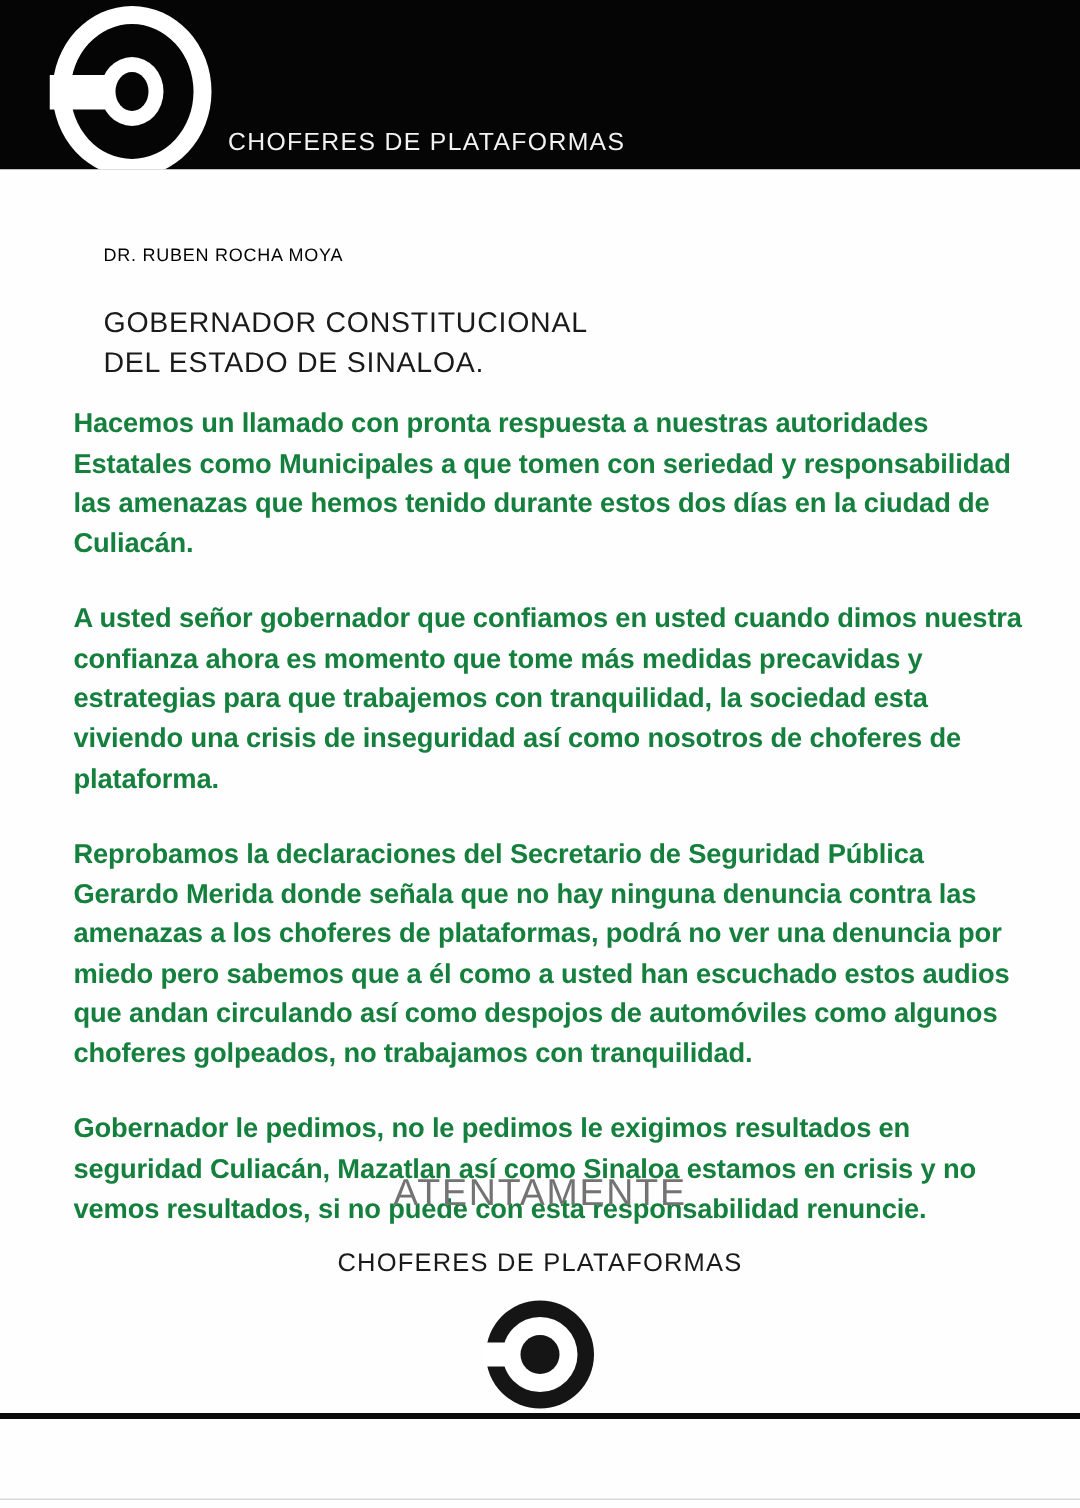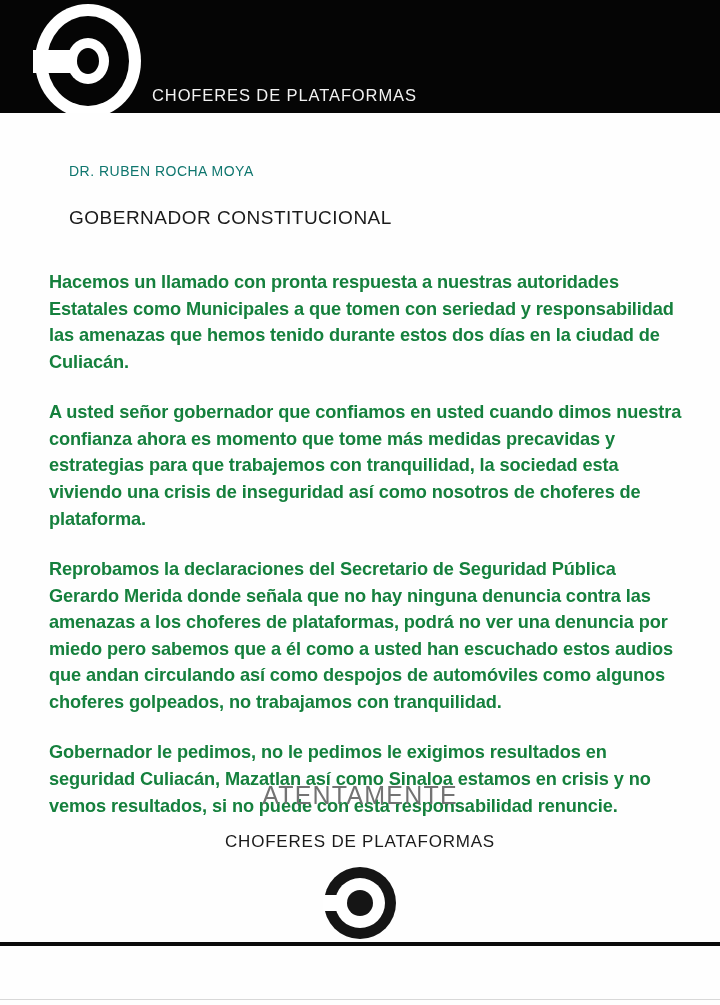--- a/index.html
+++ b/index.html
@@ -56,23 +56,23 @@
     background: #fefefe;
   }
 
   .addressee {
     position: absolute;
     left: 69px;
     top: 50px;
     width: 560px;
   }
   .addressee-name {
-    font-size: 14px;
+    font-size: 12px;
     letter-spacing: 0.5px;
-    color: #0f766e;
+    color: #000000;
     margin: 0 0 26px 0;
     font-weight: 400;
   }
   .addressee-office {
     font-size: 19px;
     letter-spacing: 0.5px;
     color: #1a1a1a;
     margin: 0;
     font-weight: 400;
     line-height: 1.42;
@@ -169,20 +169,21 @@
   </div>
 
   <div class="header-title">CHOFERES DE PLATAFORMAS</div>
 </div>
 
 <div class="doc">
 
   <div class="addressee">
     <p class="addressee-name">DR. RUBEN ROCHA MOYA</p>
     <p class="addressee-office">GOBERNADOR CONSTITUCIONAL</p>
+    <p class="addressee-office">DEL ESTADO DE SINALOA.</p>
   </div>
 
   <div class="body-copy">
     <p class="para">Hacemos un llamado con pronta respuesta a nuestras autoridades Estatales como Municipales a que tomen con seriedad y responsabilidad las amenazas que hemos tenido durante estos dos días en la ciudad de Culiacán.</p>
     <p class="para">A usted señor gobernador que confiamos en usted cuando dimos nuestra confianza ahora es momento que tome más medidas precavidas y estrategias para que trabajemos con tranquilidad, la sociedad esta viviendo una crisis de inseguridad así como nosotros de choferes de plataforma.</p>
     <p class="para">Reprobamos la declaraciones del Secretario de Seguridad Pública Gerardo Merida donde señala que no hay ninguna denuncia contra las amenazas a los choferes de plataformas, podrá no ver una denuncia por miedo pero sabemos que a él como a usted han escuchado estos audios que andan circulando así como despojos de automóviles como algunos choferes golpeados, no trabajamos con tranquilidad.</p>
     <p class="para">Gobernador le pedimos, no le pedimos le exigimos resultados en seguridad Culiacán, Mazatlan así como Sinaloa estamos en crisis y no vemos resultados, si no puede con esta responsabilidad renuncie.</p>
   </div>
 
   <div class="closing">

